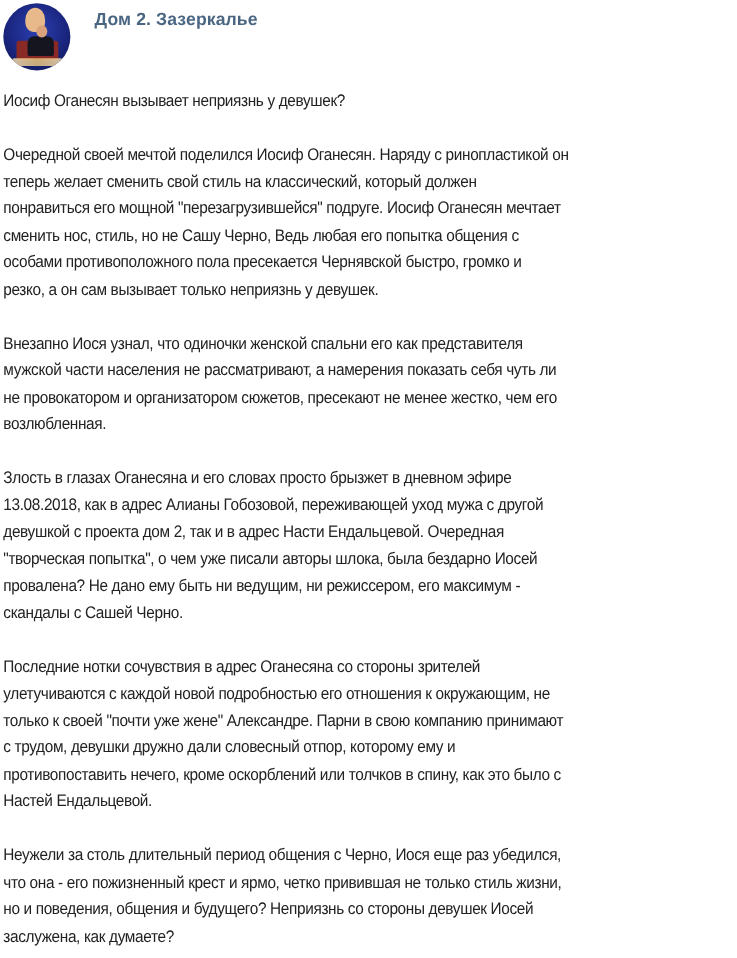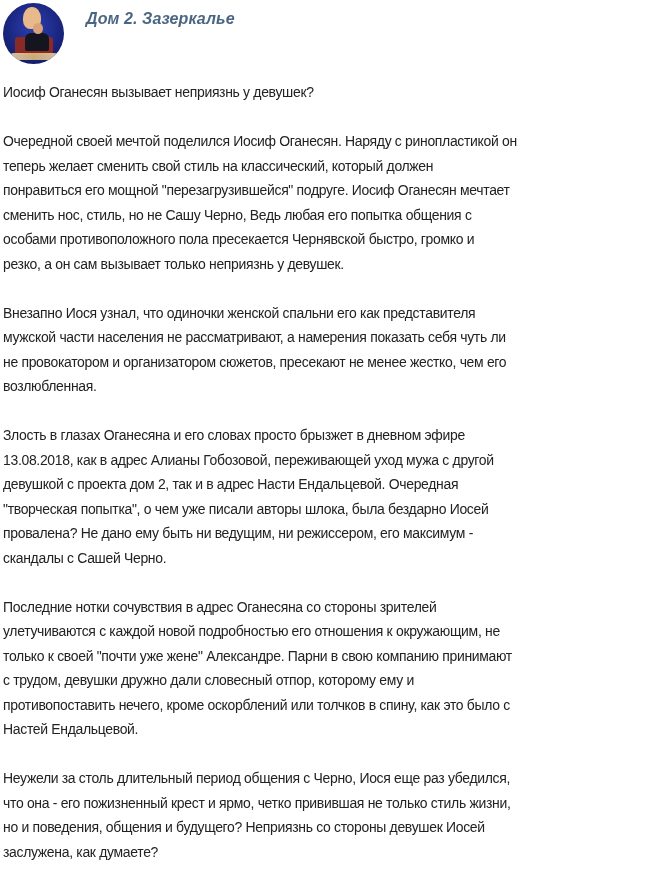--- a/index.html
+++ b/index.html
@@ -2,21 +2,21 @@
 <html><head>
   <meta charset="utf-8">
   <style>
     html, body { margin: 0; padding: 0; background: #ffffff; }
     body {
       width: 670px; height: 871px; overflow: hidden;
       font-family: "Liberation Sans", sans-serif;
       color: #222222;
     }
     .header {
-      position: absolute; left: 0; top: 0; width: 574px; height: 64px; font-style: italic;
+      position: absolute; left: 0; top: 0; width: 574px; height: 64px;
     }
     .avatar {
       position: absolute; left: 3px; top: 3px; width: 61px; height: 61px;
       border-radius: 50%;
       overflow: hidden;
       background: radial-gradient(circle at 50% 40%, #2c3fb0 0%, #1a2680 55%, #0e1650 100%);
     }
     .avatar .fig-woman {
       position: absolute; left: 20px; top: 4px; width: 18px; height: 22px;
       border-radius: 50% 50% 40% 40%;

